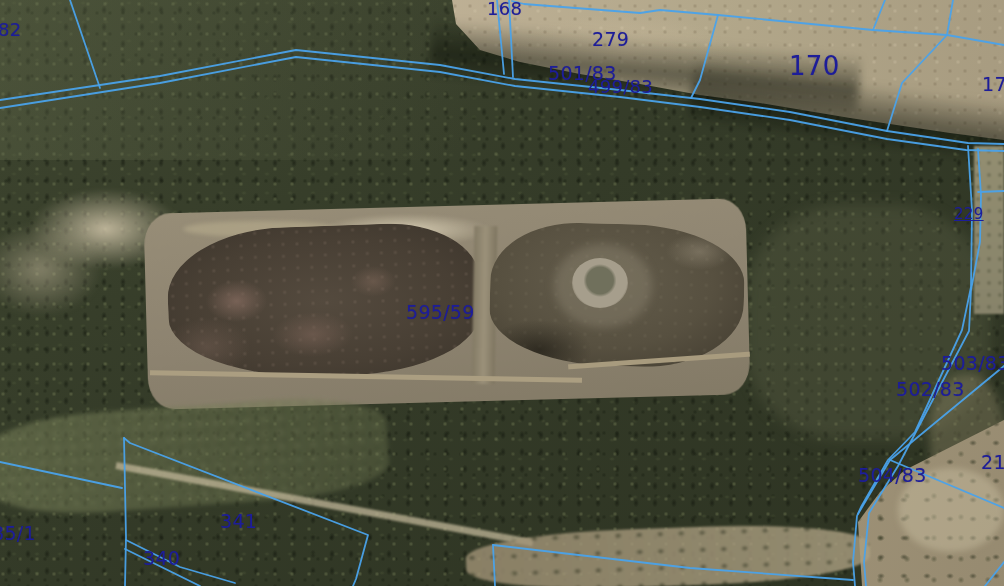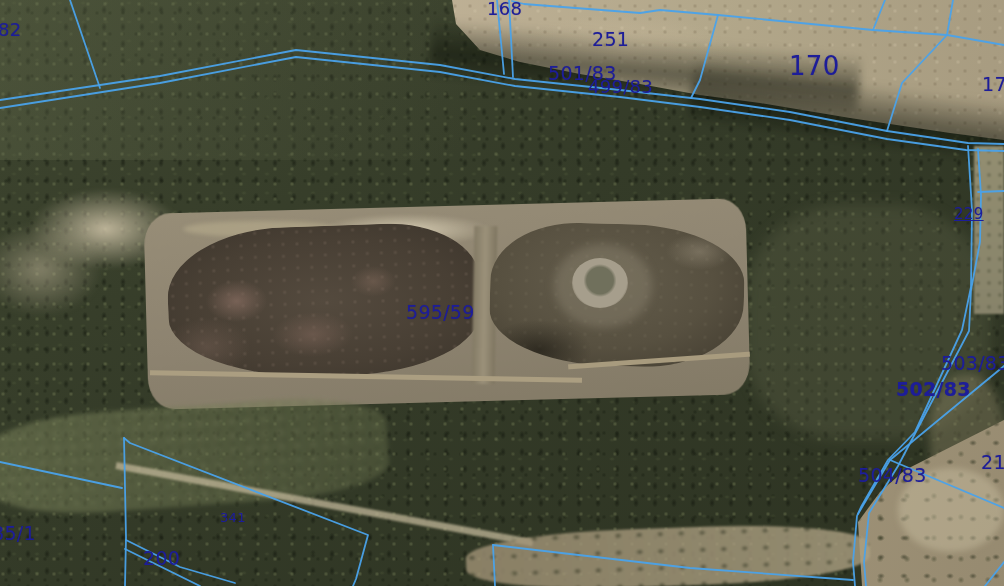--- a/index.html
+++ b/index.html
@@ -166,28 +166,28 @@
       <polyline points="126,540 180,567 235,583"></polyline>
       <polyline points="125,549 200,586"></polyline>
       <polyline points="493,545 495,586"></polyline>
       <polyline points="493,545 690,568 853,580"></polyline>
       <polyline points="1004,562 985,586"></polyline>
     </svg>
 
   <div id="labels">
       <span style="left: -2px; top: 19px; font-size: 18px;">82</span>
       <span style="left: 487px; top: -2px; font-size: 18px;">168</span>
-      <span style="left: 592px; top: 28px; font-size: 19px;">251</span>
+      <span style="left: 592px; top: 28px; font-size: 19px;">279</span>
       <span style="left: 548px; top: 62px; font-size: 19px;">501/83</span>
       <span style="left: 588px; top: 76px; font-size: 18px;">499/83</span>
       <span style="left: 789px; top: 51px; font-size: 26px;">170</span>
       <span style="left: 982px; top: 73px; font-size: 19px;">17</span>
       <span style="left: 954px; top: 205px; font-size: 15px; text-decoration: underline;">229</span>
       <span style="left: 406px; top: 301px; font-size: 19px;">595/59</span>
       <span style="left: 941px; top: 352px; font-size: 19px;">503/83</span>
-      <span style="left: 896px; top: 378px; font-size: 19px; font-weight: bold;">502/83</span>
+      <span style="left: 896px; top: 378px; font-size: 19px;">502/83</span>
       <span style="left: 981px; top: 451px; font-size: 19px;">21</span>
       <span style="left: 858px; top: 464px; font-size: 19px;">504/83</span>
-      <span style="left: 220px; top: 510px; font-size: 13px;">341</span>
-      <span style="left: 143px; top: 547px; font-size: 19px;">200</span>
+      <span style="left: 220px; top: 510px; font-size: 19px;">341</span>
+      <span style="left: 143px; top: 547px; font-size: 19px;">340</span>
       <span style="left: -8px; top: 522px; font-size: 19px;">85/1</span>
     </div>
 </div>
 
 </body></html>

